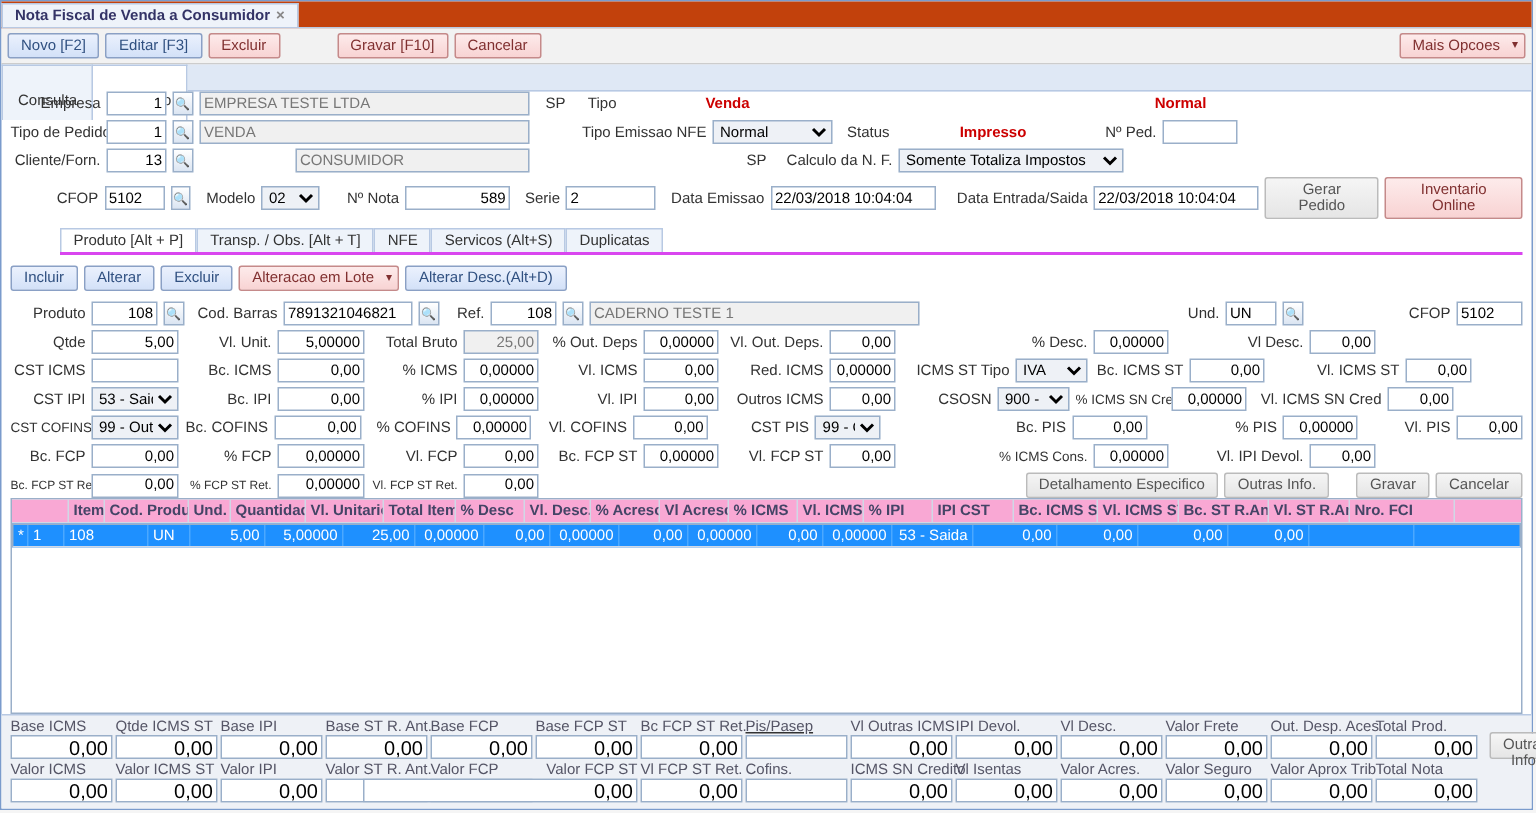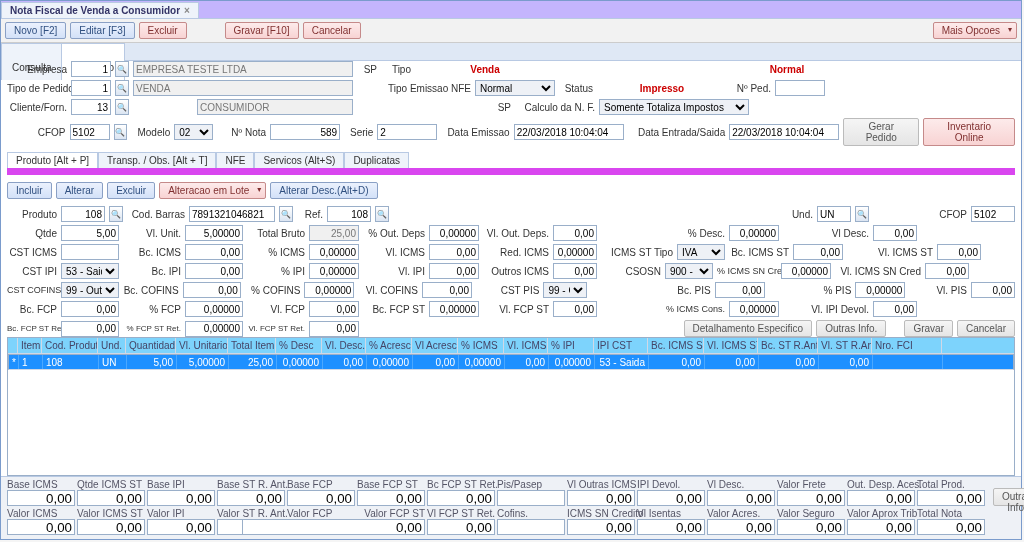--- a/index.html
+++ b/index.html
@@ -15,21 +15,21 @@
     width: 1022px;
     height: 540px;
     background: #fff;
     display: flex;
     flex-direction: column;
     position: relative;
   }
   .title-tab {
     display: flex;
     align-items: center;
-    background: #c4b5fd;
+    background: #c2410c;
     border-bottom: 1px solid #b8c9e3;
     height: 18px;
   }
   .title-tab .tab {
     background: #eef3fa;
     border: 1px solid #b8c9e3;
     border-bottom: none;
     padding: 2px 8px;
     font-weight: bold;
     font-size: 10px;
@@ -120,21 +120,22 @@
     border: 1px solid #9aafc9;
     background: linear-gradient(#fff,#dbe5f2);
     font-size: 8px;
     display:inline-flex; align-items:center; justify-content:center;
     cursor: pointer;
   }
   .section-tabs {
     display:flex;
     gap:0;
     margin-top: 3px;
-    border-bottom: 7px solid #d946ef;
+    border-bottom: 2px solid #d946ef;
+    margin-left: 33px;
   }
   .section-tabs .st {
     padding: 2px 8px;
     border:1px solid #b8c9e3;
     border-bottom:none;
     background:#eef3fa;
     font-size:10px;
     cursor:pointer;
   }
   .section-tabs .st.active { background:#fff; }
@@ -151,21 +152,21 @@
     display:flex;
     border-bottom:1px solid #d0d8e6;
   }
   .grid-hdr div, .grid-row div {
     padding:2px 3px;
     border-right:1px solid #d0d8e6;
     overflow:hidden;
     white-space:nowrap;
     text-align:right;
   }
-  .grid-hdr { background:#7dd3fc; font-weight:normal; color:#446; }
+  .grid-hdr { background:#f9a8d4; font-weight:bold; color:#446;padding-left:28px; }
   .grid-hdr div { text-align:left; }
   .grid-row.sel { background:#1e90ff; color:#fff; }
   .grid-row.sel div { border-right:1px solid #4ba8ff; }
   .footer {
     border-top:1px solid #b8c9e3;
     background:#eef1f6;
     padding:2px 6px 4px;
     font-size:10px;
   }
   .footer .frow { display:flex; gap:2px; align-items:flex-end; }
@@ -284,20 +285,21 @@
     <div class="row">
       <span class="lbl" style="width:50px">Produto</span>
       <input class="input" style="width: 44px;" value="108">
       <span class="search-btn">🔍</span>
       <span class="lbl" style="width:58px">Cod. Barras</span>
       <input class="input left" style="width: 86px;" value="7891321046821">
       <span class="search-btn">🔍</span>
       <span class="lbl" style="width:26px">Ref.</span>
       <input class="input" style="width: 44px;" value="108">
       <span class="search-btn">🔍</span>
+      <input class="input left ro" style="width: 220px;" value="CADERNO TESTE 1">
       <span style="flex:1"></span>
       <span class="lbl" style="width:26px">Und.</span>
       <input class="input left" style="width: 34px;" value="UN">
       <span class="search-btn">🔍</span>
       <span style="width:60px"></span>
       <span class="lbl" style="width:30px">CFOP</span>
       <input class="input left" style="width: 44px;" value="5102">
     </div>
 
     <div class="row">
@@ -481,21 +483,21 @@
           <input class="fin" value="0,00" style="">
         </div>
         <div class="fcell" style="width: 68px;">
           <div class="flbl">Base FCP ST</div>
           <input class="fin" value="0,00" style="">
         </div>
         <div class="fcell" style="width: 68px;">
           <div class="flbl">Bc FCP ST Ret.</div>
           <input class="fin" value="0,00" style="">
         </div>
-        <div class="fcell" style="width: 68px;">
+        <div class="fcell" style="width: 68px; text-decoration: underline;">
           <div class="flbl">Pis/Pasep</div>
           <input class="fin" style="">
         </div>
         <div class="fcell" style="width: 68px;">
           <div class="flbl">Vl Outras ICMS</div>
           <input class="fin" value="0,00" style="">
         </div>
         <div class="fcell" style="width: 68px;">
           <div class="flbl">IPI Devol.</div>
           <input class="fin" value="0,00" style="">

